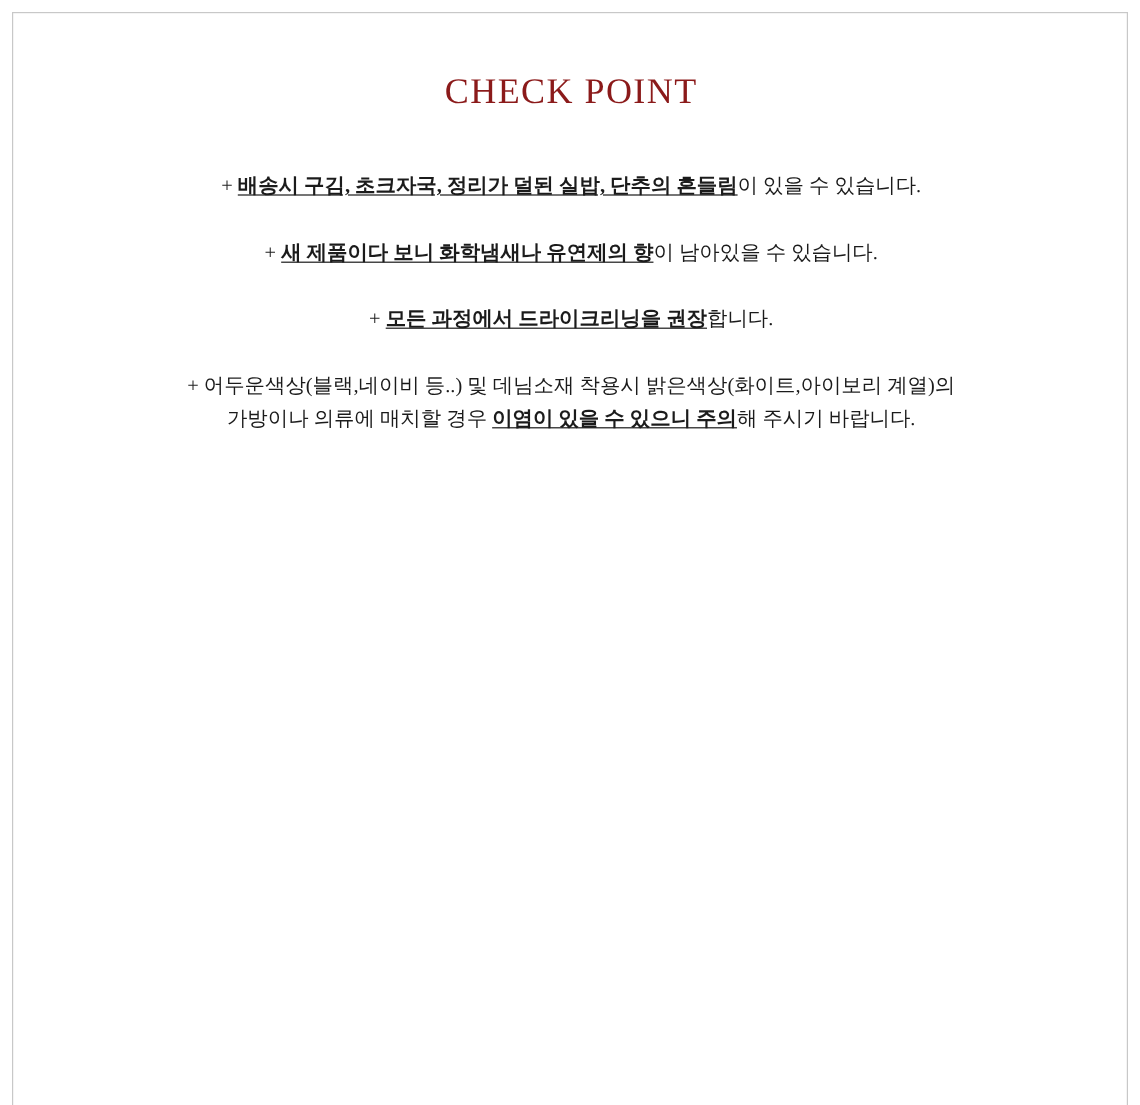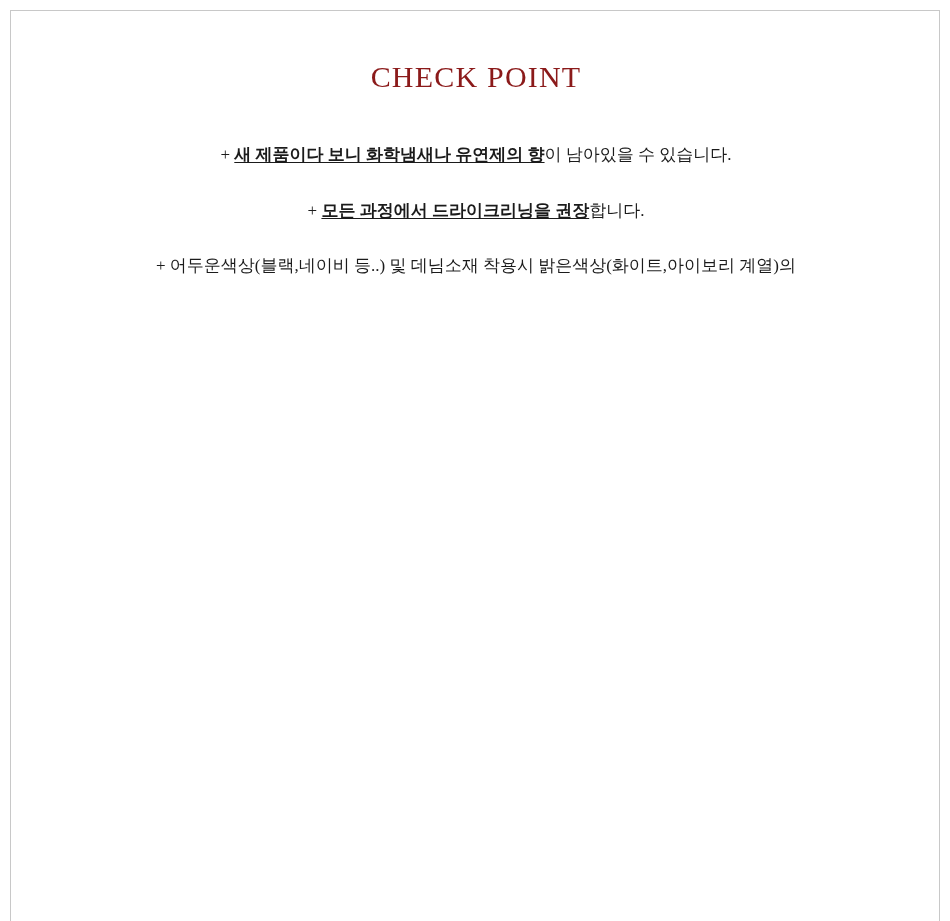--- a/index.html
+++ b/index.html
@@ -71,24 +71,28 @@
 <body>
 
 <div class="page">
   <div class="frame">
     <div class="inner">
       <h1 class="title" style="color: rgb(139, 26, 26);">CHECK POINT</h1>
       <div id="blocks">
           <div class="block gap-md">
           </div>
           <div class="block gap-md">
+            <div class="line"><span>+ </span><span class="b u">배송시 구김, 초크자국, 정리가 덜된 실밥, 단추의 흔들림</span><span>이 있을 수 있습니다.</span></div>
+          </div>
+          <div class="block gap-md">
             <div class="line"><span>+ </span><span class="b u">새 제품이다 보니 화학냄새나 유연제의 향</span><span>이 남아있을 수 있습니다.</span></div>
           </div>
           <div class="block gap-md">
             <div class="line"><span>+ </span><span class="b u">모든 과정에서 드라이크리닝을 권장</span><span>합니다.</span></div>
           </div>
           <div class="block ">
             <div class="line"><span>+ 어두운색상(블랙,네이비 등..) 및 데님소재 착용시 밝은색상(화이트,아이보리 계열)의</span></div>
+            <div class="line"><span>가방이나 의류에 매치할 경우 </span><span class="b u">이염이 있을 수 있으니 주의</span><span>해 주시기 바랍니다.</span></div>
           </div>
         </div>
     </div>
   </div>
 </div>
 
 </body></html>

